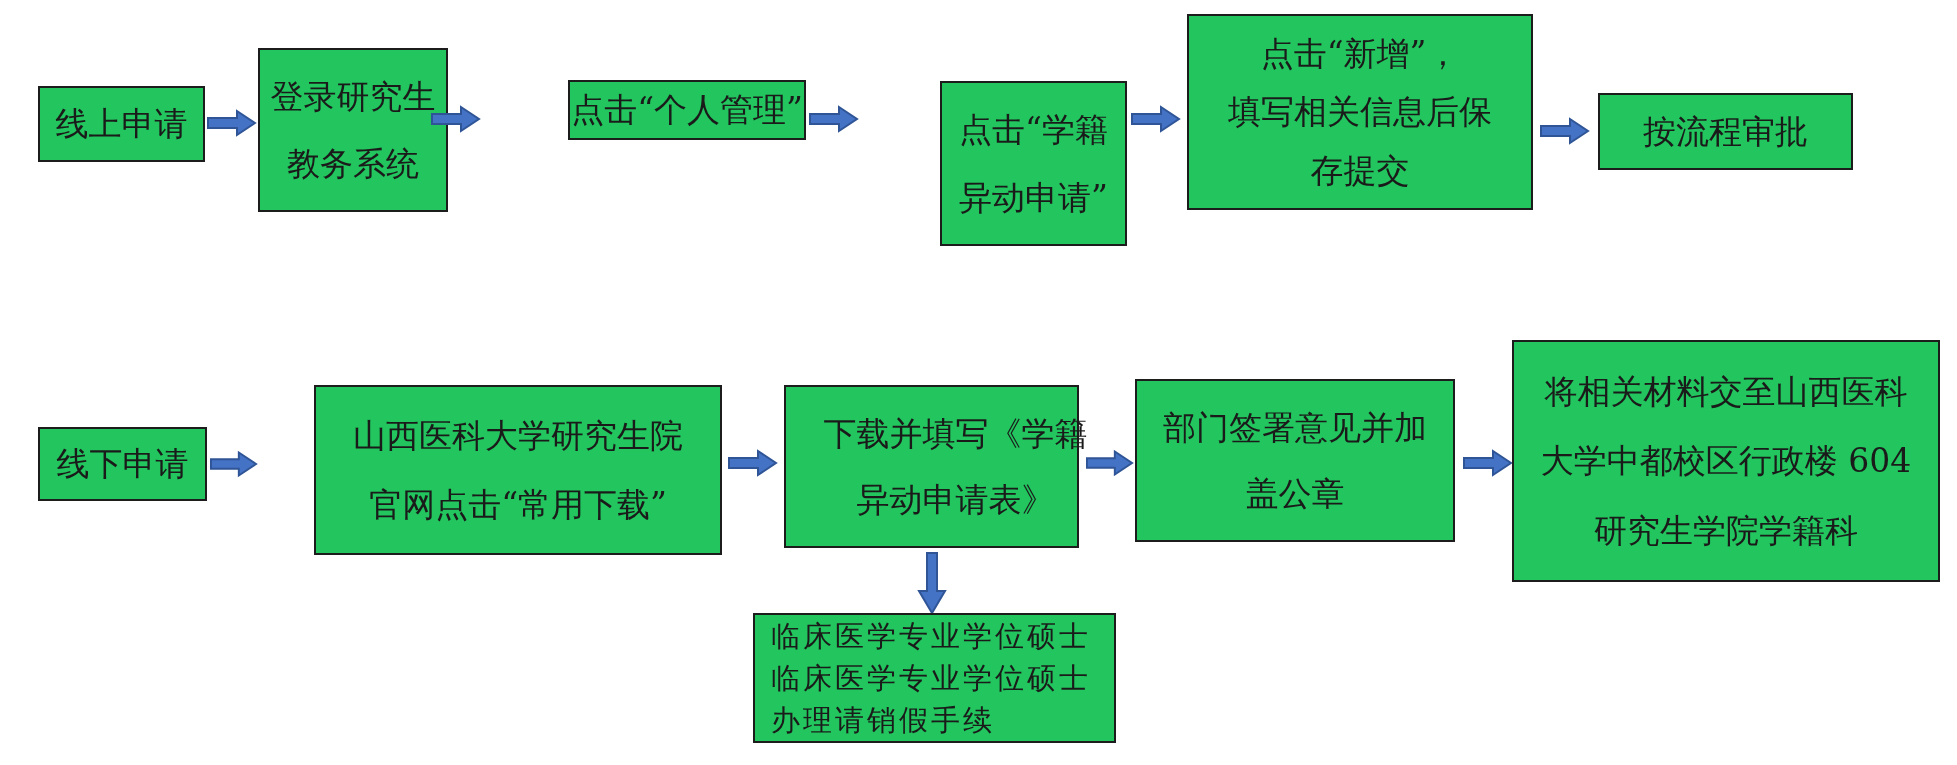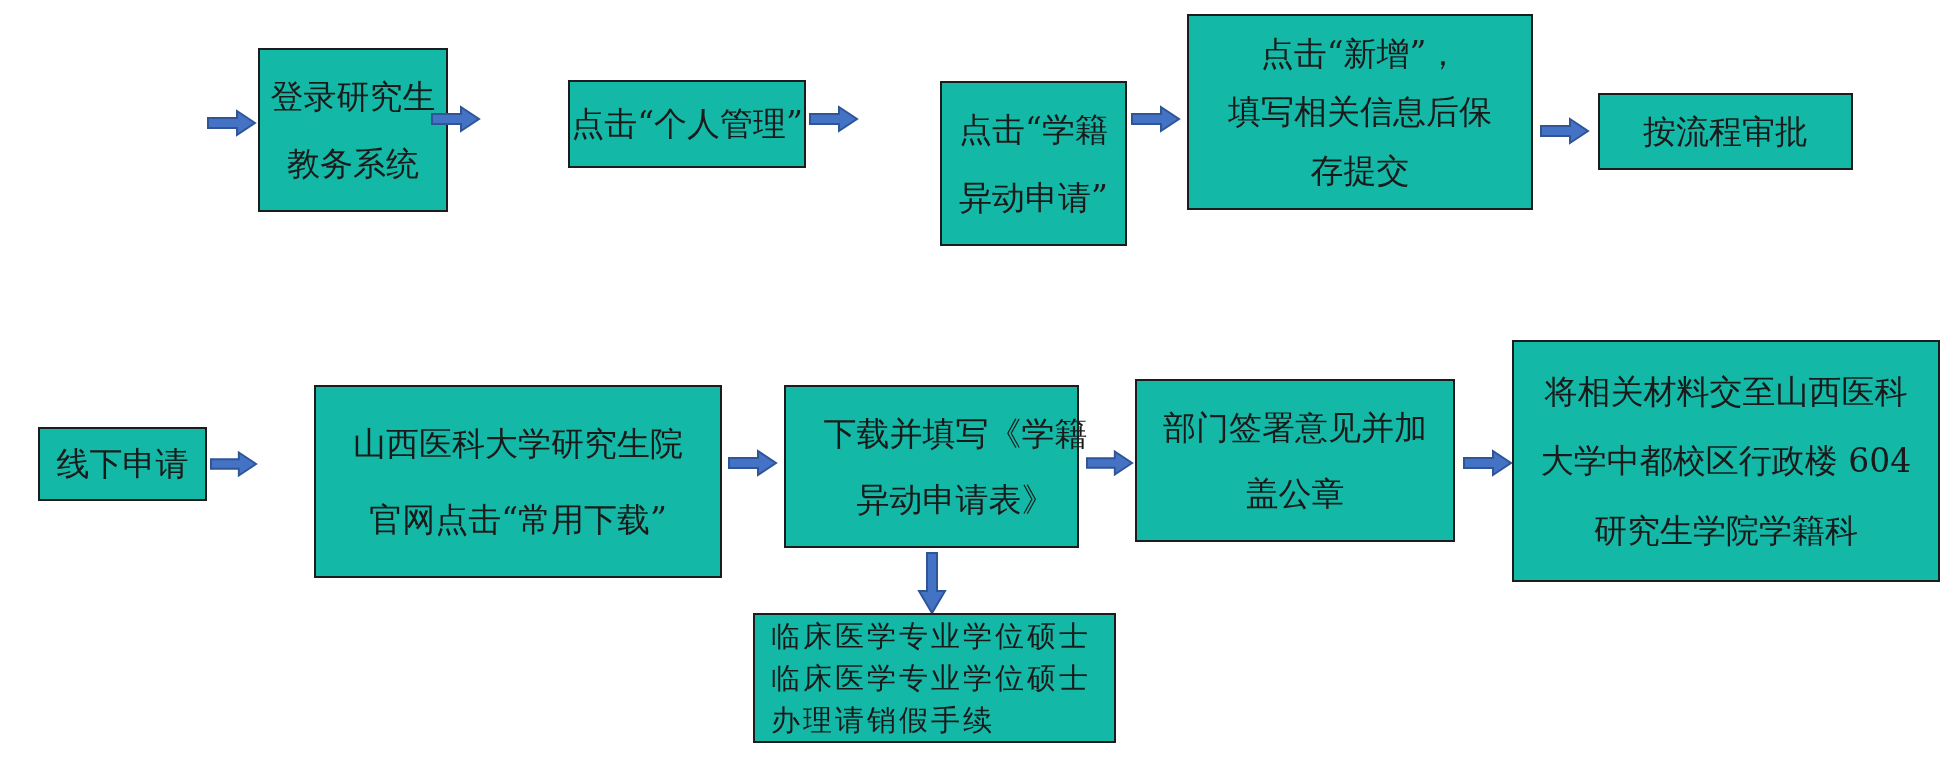--- a/index.html
+++ b/index.html
@@ -6,21 +6,21 @@
   .canvas{
     position:relative;
     width:1957px;height:765px;
     background:#ffffff;
     font-family:"DejaVu Serif","Liberation Serif",serif;
     color:#1a1a1a;
     overflow:hidden;
   }
   .box{
     position:absolute;
-    background:#14b8a6;
+    background:#22c55e;
     border:2.5px solid #1c1c1c;
     display:flex;
     flex-direction:column;
     justify-content:space-evenly;
     align-items:center;
     text-align:center;
     font-size:33px;
     line-height:1.25;
     box-sizing:border-box;
     white-space:nowrap;
@@ -37,39 +37,42 @@
     white-space:nowrap;
   }
   .arrow{position:absolute;}
   .arrow svg{display:block;}
 </style>
 </head>
 <body>
 
 <div class="canvas">
 
+  <div class="box" style="left:38px;top:86px;width:167px;height:76px;">
+    <span class="line">线上申请</span>
+  </div>
 
   <div class="arrow" style="left:207px;top:109px;">
     <svg width="50" height="28" viewBox="0 0 50 28">
       <polygon points="1,9 30,9 30,2 48,14 30,26 30,19 1,19" fill="#4472C4" stroke="#2F5597" stroke-width="2"></polygon>
     </svg>
   </div>
 
   <div class="box" style="left:258px;top:48px;width:190px;height:164px;">
     <span class="line">登录研究生</span>
     <span class="line">教务系统</span>
   </div>
 
   <div class="arrow" style="left:431px;top:105px;">
     <svg width="50" height="28" viewBox="0 0 50 28">
       <polygon points="1,9 30,9 30,2 48,14 30,26 30,19 1,19" fill="#4472C4" stroke="#2F5597" stroke-width="2"></polygon>
     </svg>
   </div>
 
-  <div class="box" style="left:568px;top:80px;width:238px;height:88px;">
+  <div class="box" style="left:568px;top:80px;width:238px;height:60px;">
     <span class="line">点击“个人管理”</span>
   </div>
 
   <div class="arrow" style="left:809px;top:105px;">
     <svg width="50" height="28" viewBox="0 0 50 28">
       <polygon points="1,9 30,9 30,2 48,14 30,26 30,19 1,19" fill="#4472C4" stroke="#2F5597" stroke-width="2"></polygon>
     </svg>
   </div>
 
   <div class="box" style="left:940px;top:50px;width:187px;height:165px;margin-top:31px;">
@@ -102,21 +105,21 @@
   <div class="box" style="left:38px;top:427px;width:169px;height:74px;">
     <span class="line">线下申请</span>
   </div>
 
   <div class="arrow" style="left:210px;top:450px;">
     <svg width="48" height="28" viewBox="0 0 50 28">
       <polygon points="1,9 30,9 30,2 48,14 30,26 30,19 1,19" fill="#4472C4" stroke="#2F5597" stroke-width="2"></polygon>
     </svg>
   </div>
 
-  <div class="box" style="left:314px;top:385px;width:408px;height:193px;">
+  <div class="box" style="left:314px;top:385px;width:408px;height:170px;">
     <span class="line">山西医科大学研究生院</span>
     <span class="line">官网点击“常用下载”</span>
   </div>
 
   <div class="arrow" style="left:728px;top:449px;">
     <svg width="50" height="28" viewBox="0 0 50 28">
       <polygon points="1,9 30,9 30,2 48,14 30,26 30,19 1,19" fill="#4472C4" stroke="#2F5597" stroke-width="2"></polygon>
     </svg>
   </div>
 

